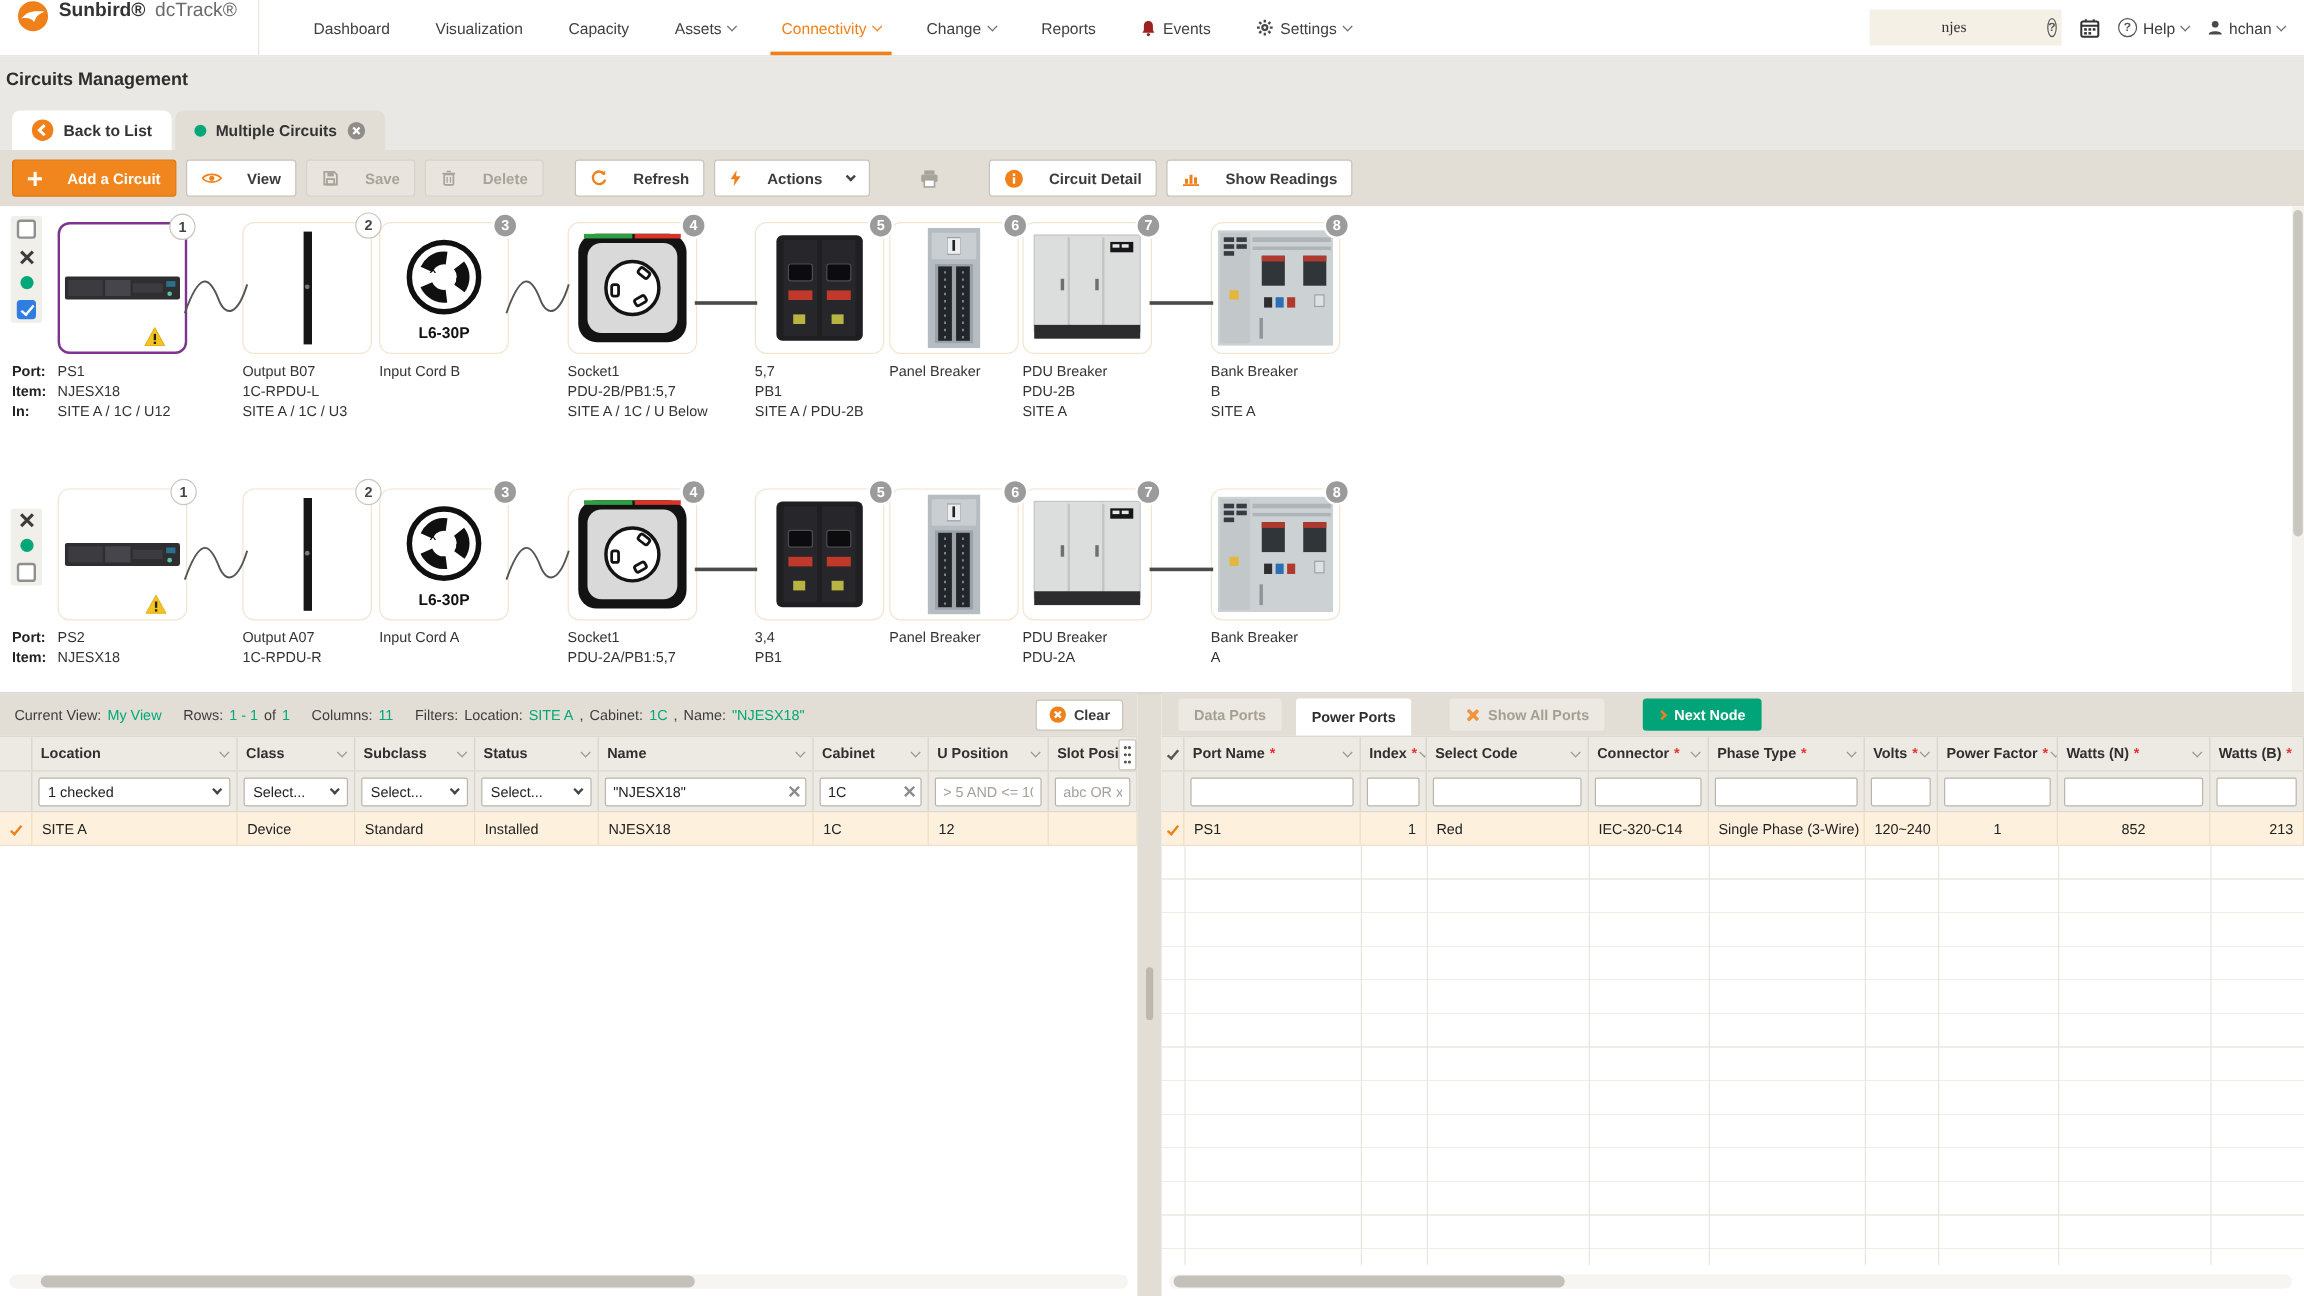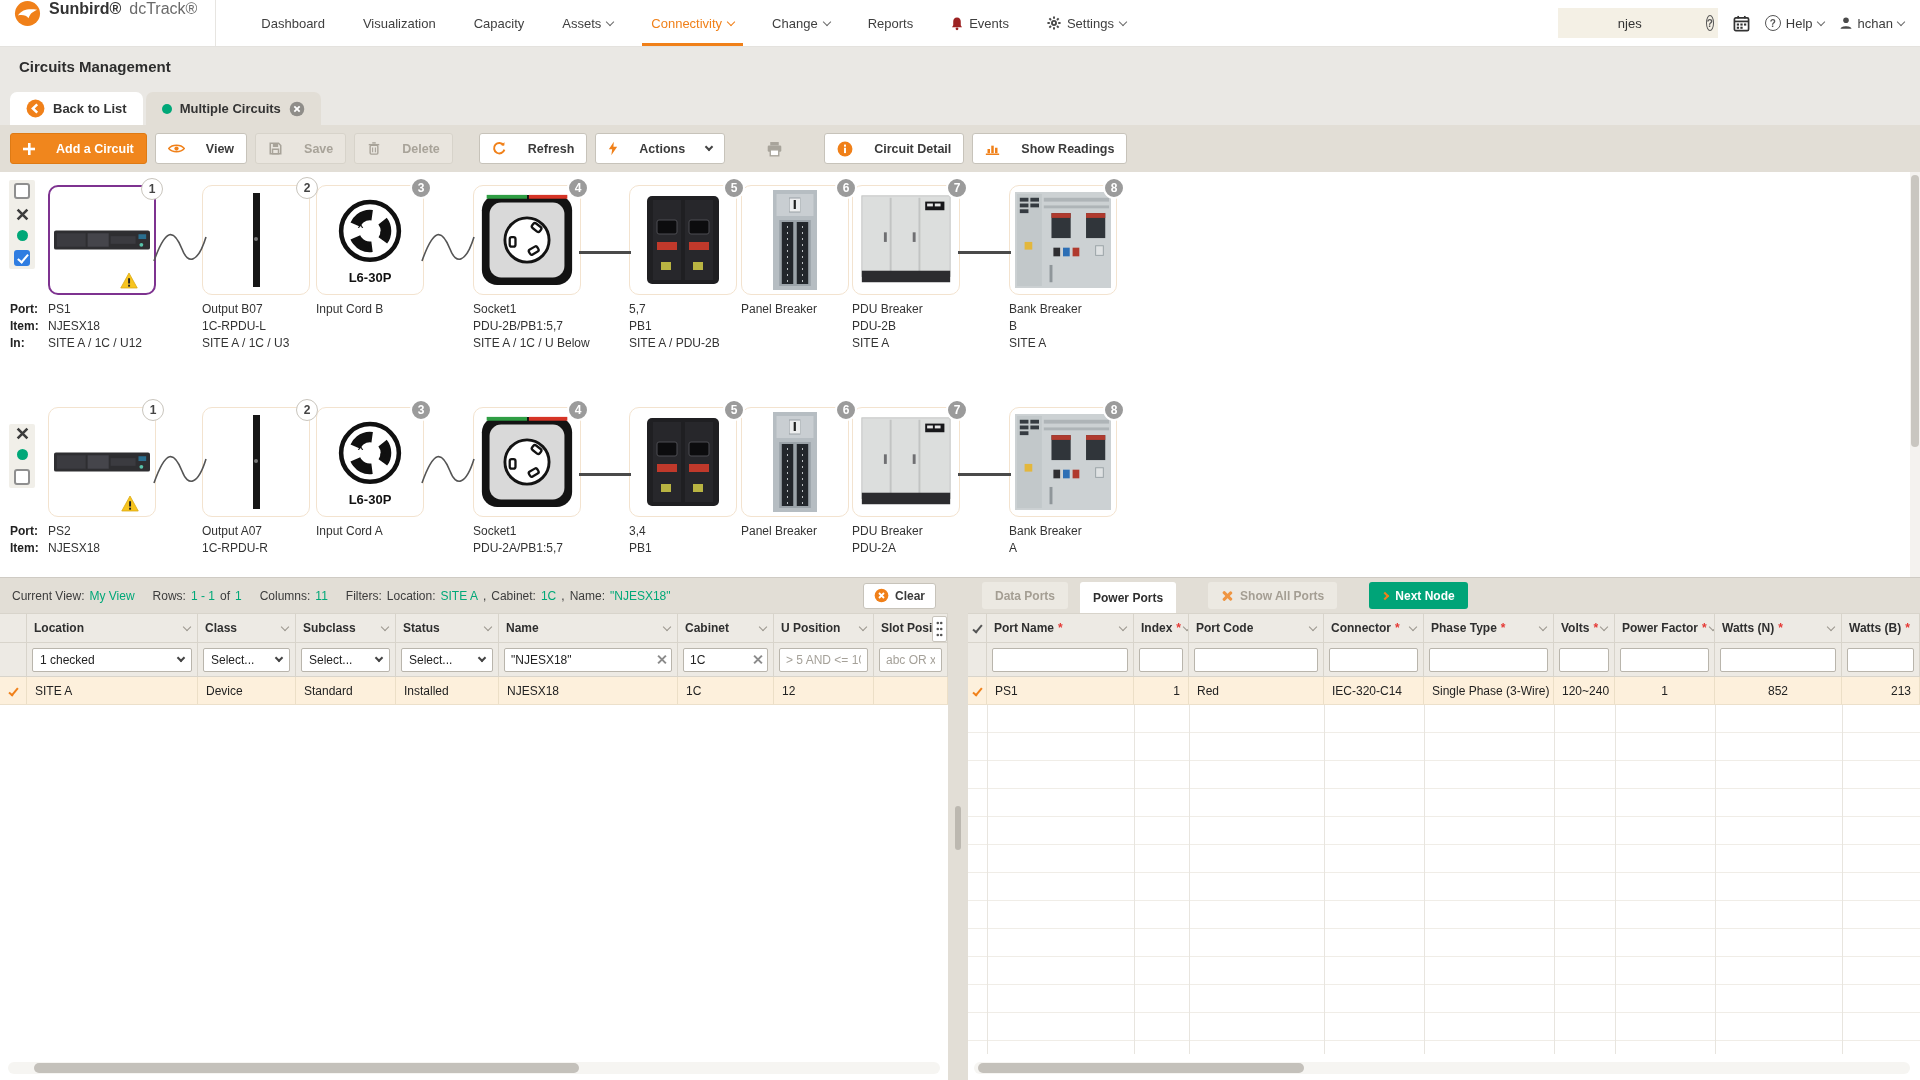--- a/index.html
+++ b/index.html
@@ -16,28 +16,28 @@
   .navitem{position:relative;display:flex;align-items:center;gap:6px;padding:0 19px;
     font-size:13px;color:#3f3f3f;cursor:pointer;}
   .navitem.active{color:#f08019;}
   .navitem.active::after{content:"";position:absolute;left:10px;right:10px;bottom:0;height:3px;background:#f08019;}
   .chev{display:inline-block;width:6px;height:6px;border-right:1.6px solid #6b6b6b;
     border-bottom:1.6px solid #6b6b6b;transform:rotate(45deg);margin-top:-3px;}
   .navitem.active .chev{border-color:#f08019;}
   .navright{margin-left:auto;display:flex;align-items:center;gap:15px;padding-right:16px;}
   .search{background:#f4f0e5;height:30px;display:flex;align-items:center;gap:6px;padding:0 9px;width:160px;}
   .search input{background:transparent;border:none;outline:none;width:78px;font-size:13px;color:#333;
-    font-family:Liberation Sans, sans-serif;margin-left:43px;}
+    font-family:Liberation Serif, serif;margin-left:43px;}
   .iconbtn{display:flex;align-items:center;gap:5px;font-size:13px;color:#3c3c3c;cursor:pointer;}
   .qcirc{width:16px;height:16px;border:1.6px solid #555;border-radius:50%;display:flex;align-items:center;
     justify-content:center;font-size:10px;font-weight:bold;color:#555;}
 
   
   .titlebar{position:absolute;top:47px;left:0;right:0;height:38px;background:#eae8e4;
-    display:flex;align-items:center;padding-left:19px;}
+    display:flex;align-items:center;padding-left:5px;}
   .titlebar .t{font-size:15px;font-weight:bold;color:#2d2d2d;}
   .tabsrow{position:absolute;top:85px;left:0;right:0;height:40px;background:#eae8e4;
     display:flex;align-items:flex-end;padding-left:10px;gap:3px;}
   .tab{height:33px;display:flex;align-items:center;gap:8px;padding:0 16px;
     border-radius:7px 7px 0 0;font-size:13px;font-weight:bold;color:#333;cursor:pointer;}
   .tab.back{background:#fff;}
   .tab.cur{background:#e2ded6;}
   .gdot{width:10px;height:10px;border-radius:50%;background:#00a878;}
   .toolbar{position:absolute;top:125px;left:0;right:0;height:47px;background:#e2ded6;
     display:flex;align-items:center;gap:8px;padding-left:10px;}
@@ -884,21 +884,21 @@
           <span>Port Name</span>
           <span class="req">*</span>
           <span class="chev"></span>
         </div>
       <div class="th r2">
           <span>Index</span>
           <span class="req">*</span>
           <span class="chev"></span>
         </div>
       <div class="th r3">
-          <span>Port Code</span>
+          <span>Select Code</span>
           <span class="chev"></span>
         </div>
       <div class="th r4">
           <span>Connector</span>
           <span class="req">*</span>
           <span class="chev"></span>
         </div>
       <div class="th r5">
           <span>Phase Type</span>
           <span class="req">*</span>

